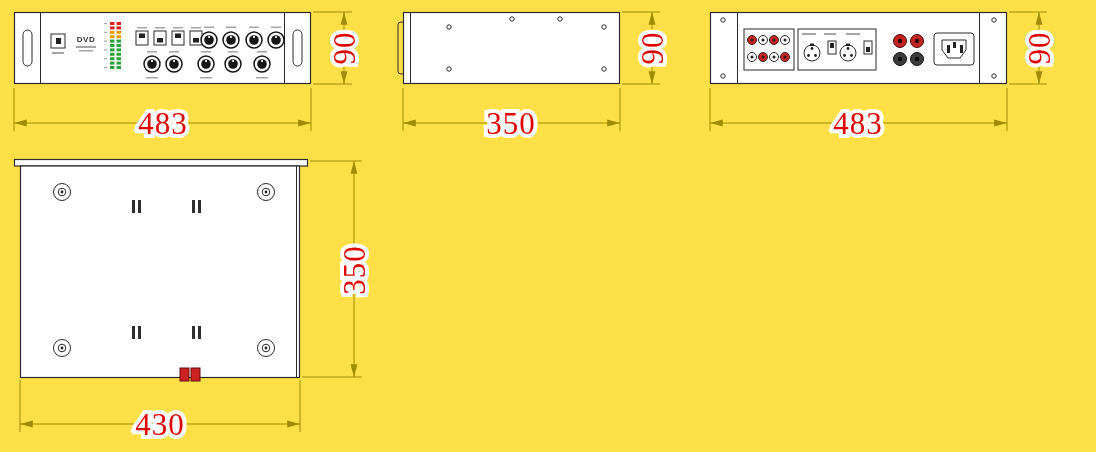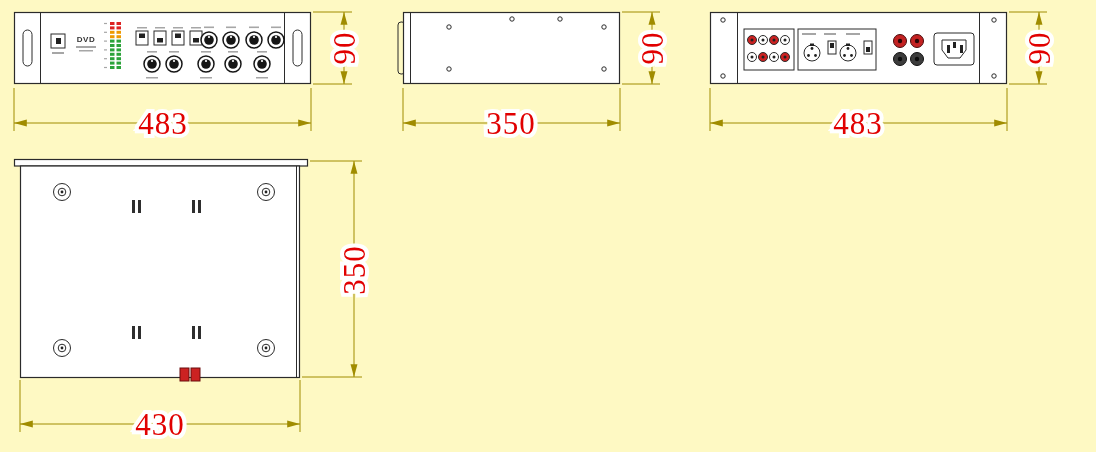--- a/index.html
+++ b/index.html
@@ -1,16 +1,16 @@
 <!DOCTYPE html>
 <html><head>
 <meta charset="utf-8">
 <style>
   html,body{margin:0;padding:0;background:#ffffff;}
-  .canvas{position:relative;width:1096px;height:452px;background:#fef9c3;font-family:"Liberation Sans",sans-serif;overflow:hidden;}
+  .canvas{position:relative;width:1096px;height:452px;background:#fde047;font-family:"Liberation Sans",sans-serif;overflow:hidden;}
   svg{display:block;}
   .outline{fill:#ffffff;stroke:#2b2b2b;stroke-width:1.2;}
   .stroke{fill:none;stroke:#2b2b2b;stroke-width:1;}
   .hole{fill:#ffffff;stroke:#2b2b2b;stroke-width:1;}
   .smudge{fill:#a6a6a6;}
   .pin{fill:#222222;}
   .ext{fill:none;stroke:#a08c00;stroke-width:1;}
   .dim{fill:none;stroke:#a08c00;stroke-width:1;}
   .dimtext{font-family:"Liberation Serif","DejaVu Serif",serif;font-size:31px;fill:#e10000;
            stroke:#ffffff;stroke-width:8px;paint-order:stroke;text-anchor:middle;letter-spacing:1px;}

